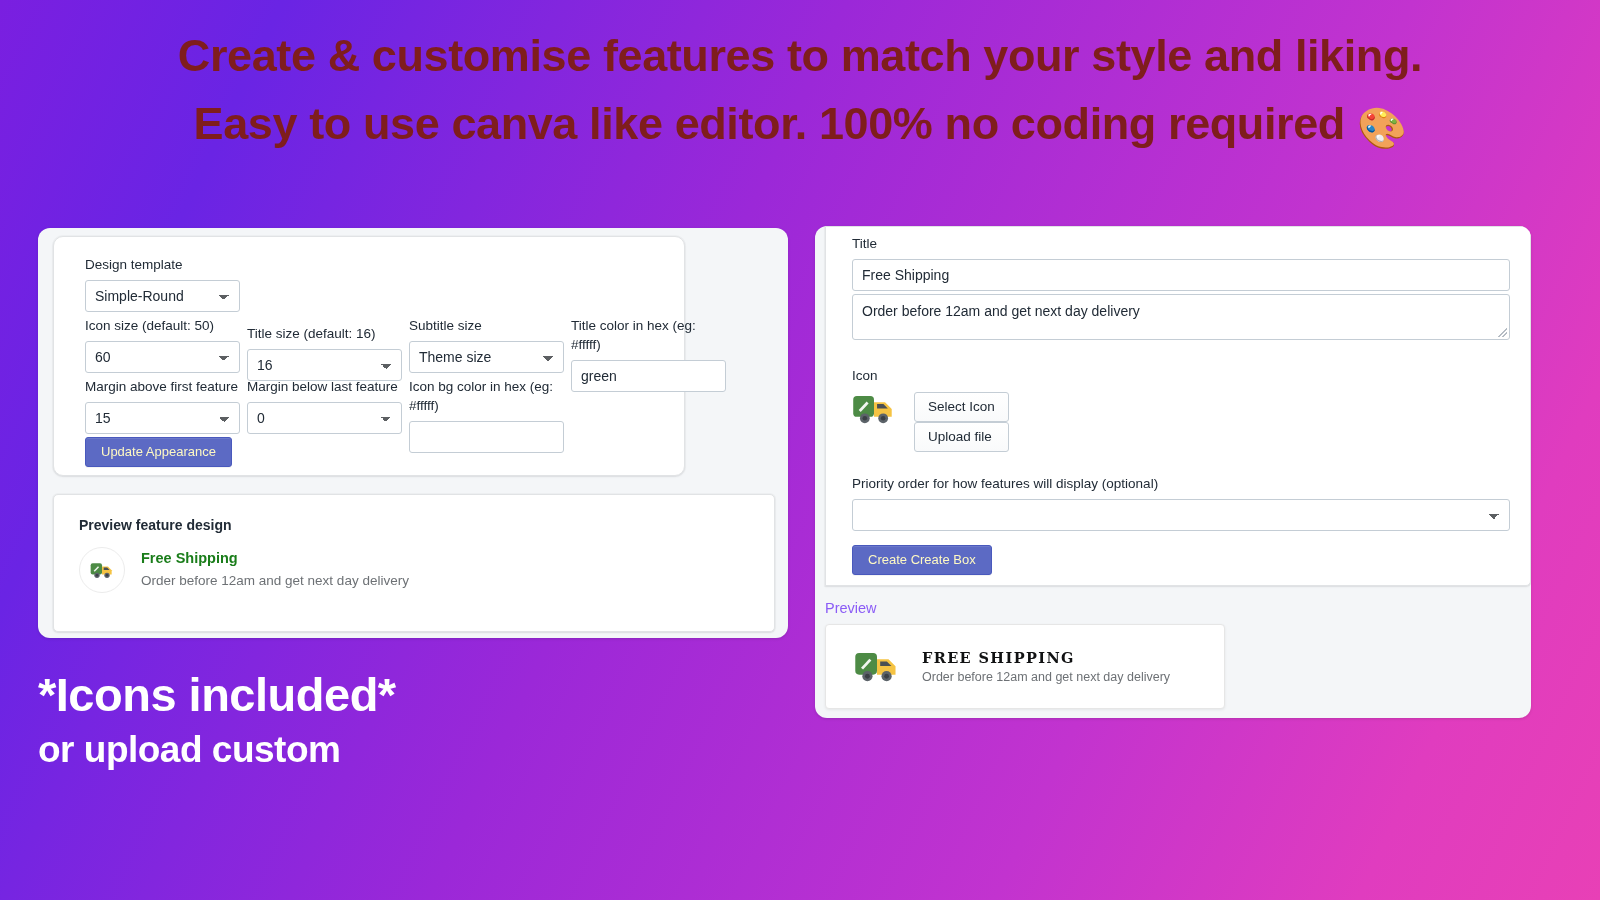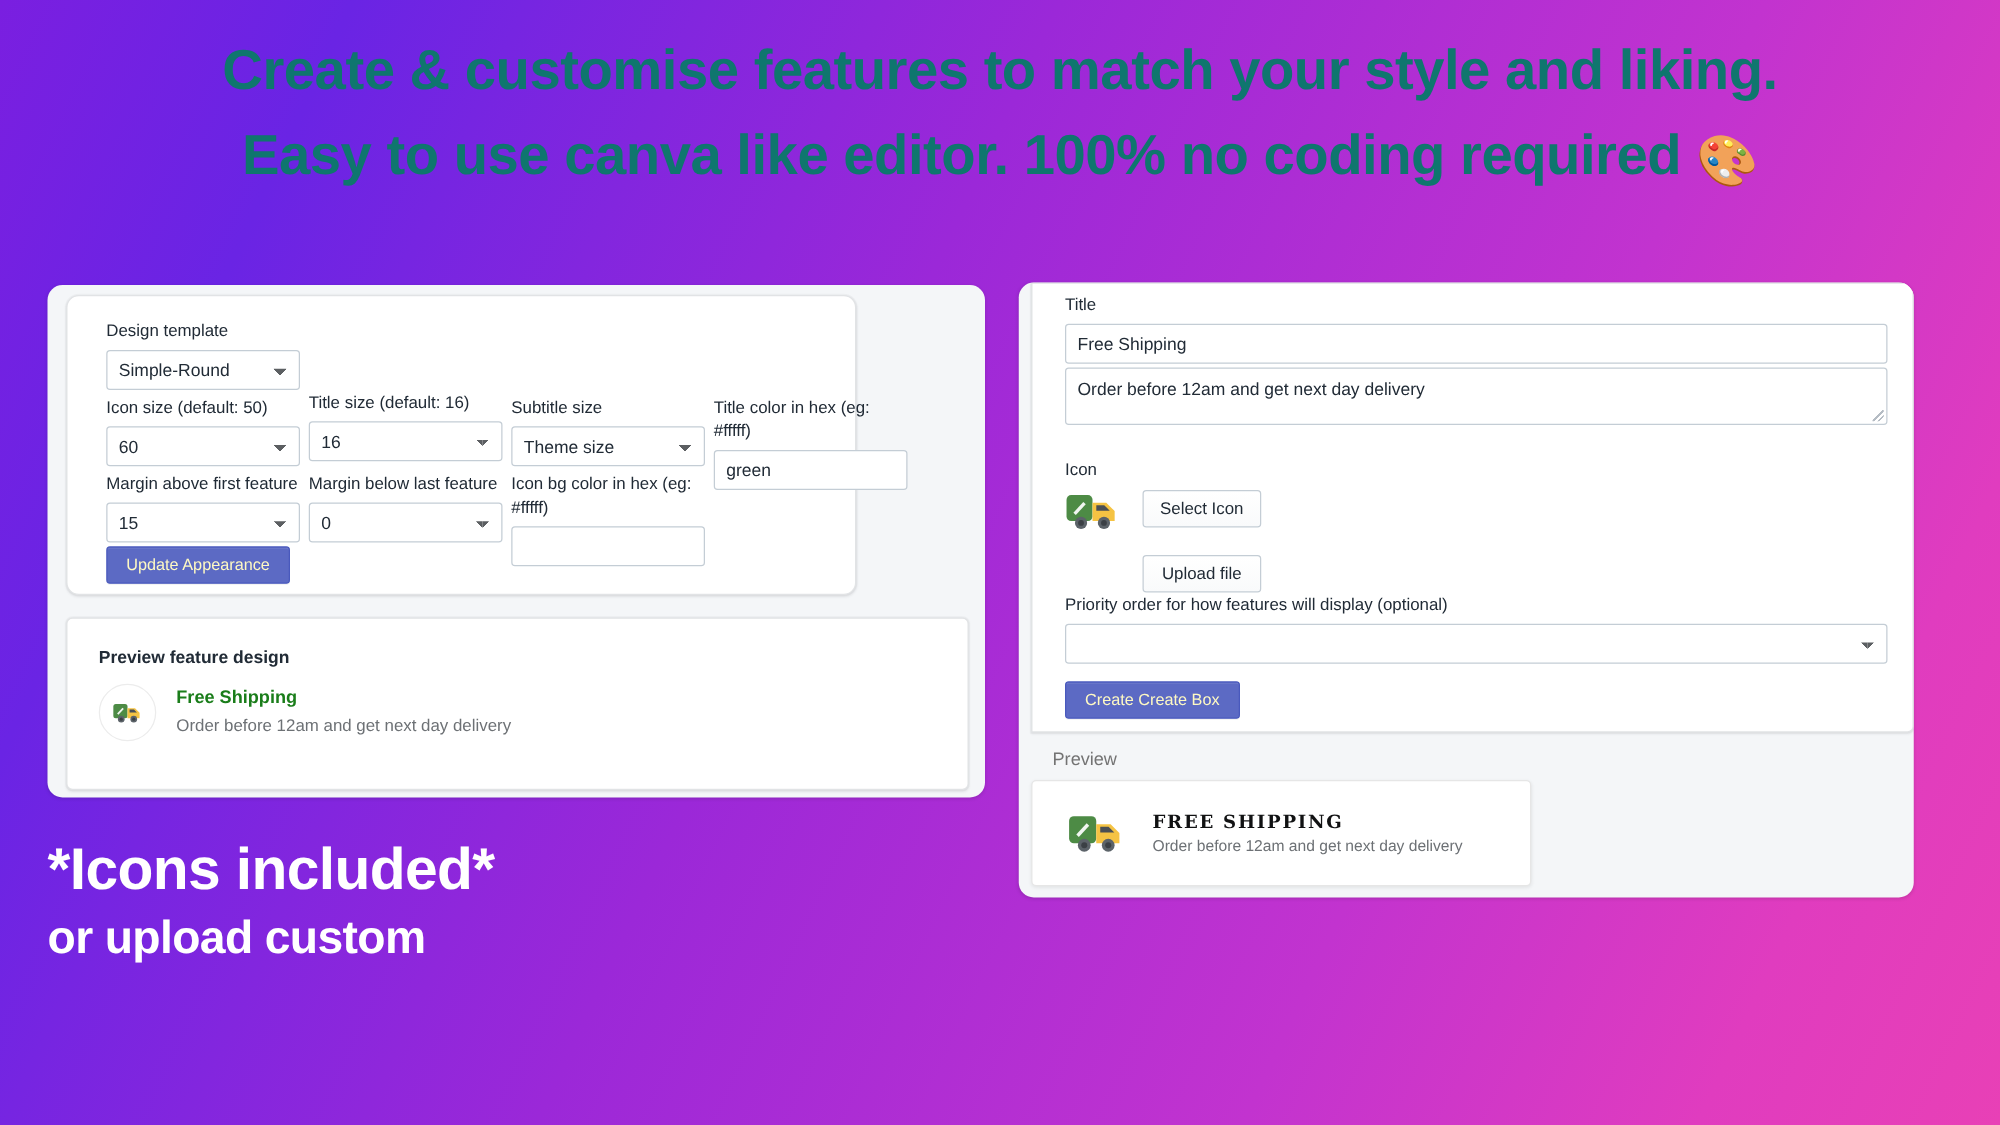--- a/index.html
+++ b/index.html
@@ -16,21 +16,21 @@
     position: relative;
   }
 
   
   .headline {
     position: absolute;
     top: 22px;
     left: 0;
     width: 1600px;
     text-align: center;
-    color: #0f766e;
+    color: #7f1d1d;
     font-size: 45px;
     line-height: 1.52;
     font-weight: 700;
     letter-spacing: -0.4px;
     font-stretch: condensed;
   }
   .headline .ln { display: block; white-space: nowrap; }
   .headline .strong { font-weight: 900; }
   .palette-emoji { font-size: 40px; vertical-align: -3px; }
 
@@ -115,21 +115,21 @@
 
   
   #left-panel { left: 38px; top: 228px; width: 750px; height: 410px; }
   #left-appearance-card { position: absolute; left: 15px; top: 8px; width: 632px; height: 240px; border-radius: 10px; }
   #left-preview-card    { position: absolute; left: 15px; top: 266px; width: 722px; height: 138px; }
 
   .la-row { position: absolute; }
 
   #f-template { left: 31px; top: 19px; width: 155px; }
   #f-iconsize { left: 31px; top: 80px; width: 155px; }
-  #f-titlesize{ left: 193px; top: 76px; width: 155px; }
+  #f-titlesize{ left: 193px; top: 88px; width: 155px; }
   #f-subsize  { left: 355px; top: 80px; width: 155px; }
   #f-titlecol { left: 517px; top: 80px; width: 155px; }
   #f-margintop{ left: 31px; top: 141px; width: 155px; }
   #f-marginbot{ left: 193px; top: 141px; width: 155px; }
   #f-iconbg   { left: 355px; top: 141px; width: 155px; }
   #update-appearance-button { position: absolute; left: 31px; top: 200px; }
 
   .preview-title { position: absolute; left: 25px; top: 22px; font-size: 14px; font-weight: 700; color: #212b36; }
   .preview-row { position: absolute; left: 25px; top: 52px; display: flex; align-items: center; gap: 16px; }
   .icon-circle {
@@ -163,23 +163,23 @@
   }
   .resize-grip {
     position: absolute; right: 2px; bottom: 2px;
     width: 9px; height: 9px;
     background:
       linear-gradient(135deg, transparent 46%, #b5bcc4 46%, #b5bcc4 56%, transparent 56%),
       linear-gradient(135deg, transparent 70%, #b5bcc4 70%, #b5bcc4 80%, transparent 80%);
   }
 
   .icon-picker { display: flex; align-items: flex-start; gap: 18px; margin-top: 6px; }
-  .icon-buttons { display: flex; flex-direction: column; gap: 22px; text-align: center; }
-
-  .rp-preview-label { position: absolute; left: 10px; top: 374px; font-size: 14.5px; color: #737373; margin-left: 17px; }
+  .icon-buttons { display: flex; flex-direction: column; gap: 0; }
+
+  .rp-preview-label { position: absolute; left: 10px; top: 374px; font-size: 14.5px; color: #8b5cf6; }
   #right-preview-card {
     position: absolute; left: 10px; top: 398px; width: 400px; height: 85px;
     background: #fff; border: 1px solid #e6e6e6; border-radius: 4px;
     box-shadow: 0 1px 3px rgba(0,0,0,.07);
     display: flex; align-items: center; gap: 22px; padding-left: 28px;
   }
   .rp-title {
     font-size: 14.5px; font-weight: 700; color: #111213;
     letter-spacing: 1.4px; font-family: "DejaVu Serif", serif;
   }

